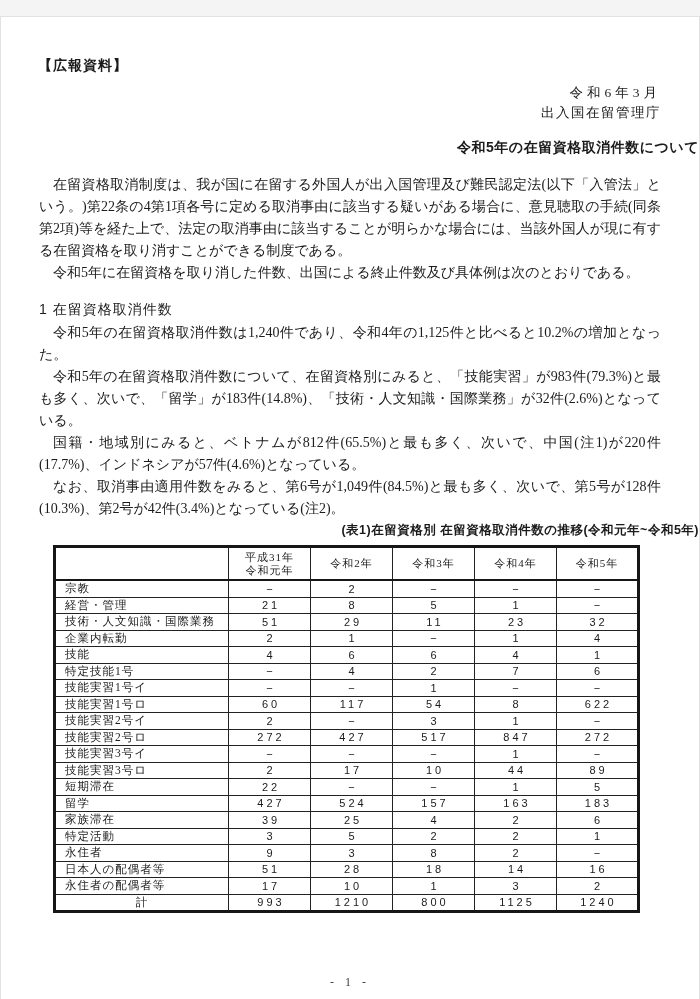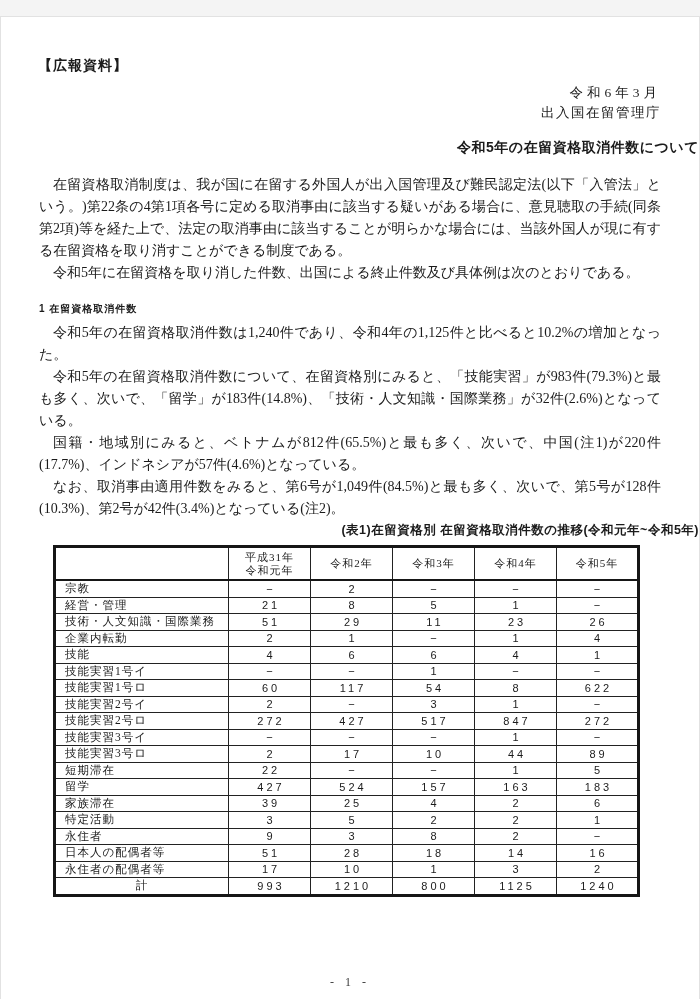--- a/index.html
+++ b/index.html
@@ -20,22 +20,22 @@
     position:absolute; left:0; top:122px; width:100%; margin:0;
     text-align:right; font-family:"Liberation Sans", sans-serif;
     font-weight:bold; font-size:14px; letter-spacing:0.5px;
   }
   .body-text {
     position:absolute; left:38px; right:38px; top:157px;
     font-size:14px; line-height:22px; text-align:justify;
   }
   .body-text p { margin:0; text-indent:1em; }
   .section-heading {
-    font-family:"Liberation Sans", sans-serif; font-weight:bold;
-    font-size:10px; margin:14px 0 2px 0; letter-spacing:1px;
+    font-family:"Liberation Sans", sans-serif; font-weight:normal;
+    font-size:14px; margin:14px 0 2px 0; letter-spacing:1px;
   }
   .table-caption {
     position:absolute; left:0; top:505px; width:100%; text-align:right;
     font-family:"Liberation Sans", sans-serif; font-weight:bold;
     font-size:12.5px; letter-spacing:0.5px;
   }
   table.data-table {
     position:absolute; left:52px; top:528px; width:584px;
     border-collapse:collapse; table-layout:fixed;
     border:3px solid #161616;
@@ -125,37 +125,45 @@
           <td class="val">5</td>
           <td class="val">1</td>
           <td class="val">−</td>
         </tr>
         <tr>
           <td class="lbl">技術・人文知識・国際業務</td>
           <td class="val">51</td>
           <td class="val">29</td>
           <td class="val">11</td>
           <td class="val">23</td>
-          <td class="val">26</td>
+          <td class="val">32</td>
         </tr>
         <tr>
           <td class="lbl">企業内転勤</td>
           <td class="val">2</td>
           <td class="val">1</td>
           <td class="val">−</td>
           <td class="val">1</td>
           <td class="val">4</td>
         </tr>
         <tr>
           <td class="lbl">技能</td>
           <td class="val">4</td>
           <td class="val">6</td>
           <td class="val">6</td>
           <td class="val">4</td>
           <td class="val">1</td>
+        </tr>
+        <tr>
+          <td class="lbl">特定技能1号</td>
+          <td class="val">−</td>
+          <td class="val">4</td>
+          <td class="val">2</td>
+          <td class="val">7</td>
+          <td class="val">6</td>
         </tr>
         <tr>
           <td class="lbl">技能実習1号イ</td>
           <td class="val">−</td>
           <td class="val">−</td>
           <td class="val">1</td>
           <td class="val">−</td>
           <td class="val">−</td>
         </tr>
         <tr>

